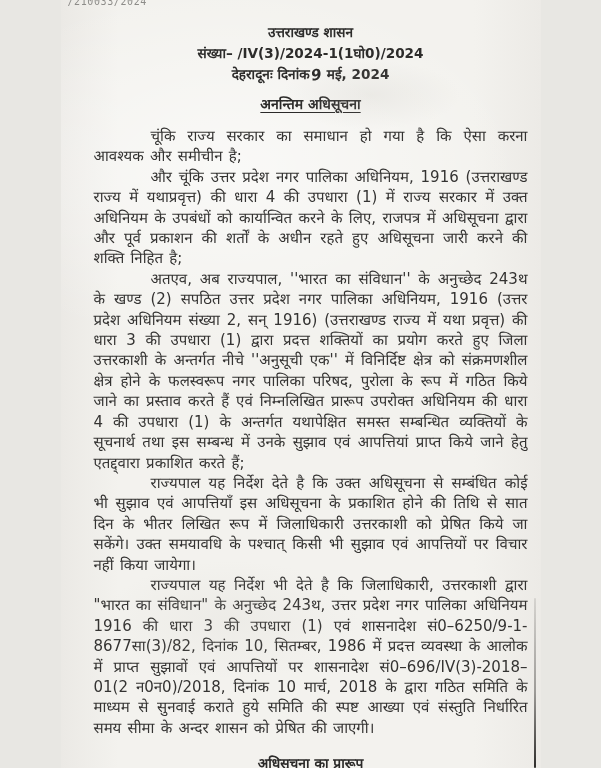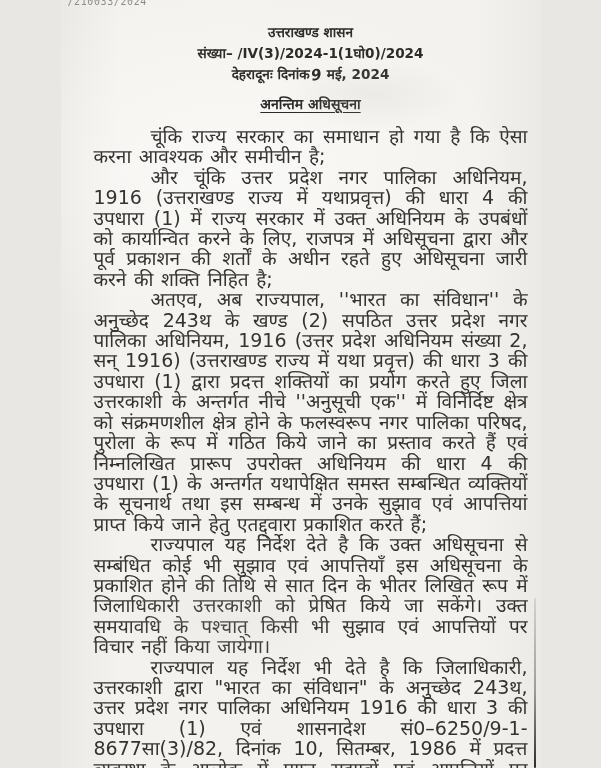--- a/index.html
+++ b/index.html
@@ -53,21 +53,21 @@
     margin-bottom: 13px;
     color: #2b2a29;
   }
   .doc-title span, .section-heading span {
     text-decoration: underline;
     text-underline-offset: 3px;
     text-decoration-thickness: 1px;
   }
   .para {
     margin: 0;
-    font-size: 19px;
+    font-size: 15px;
     line-height: 20.4px;
     text-align: justify;
     text-indent: 57px;
     color: #343332;
     word-spacing: 1.5px;
   }
   .section-heading {
     text-align: center;
     font-size: 13.8px;
     font-weight: bold;

